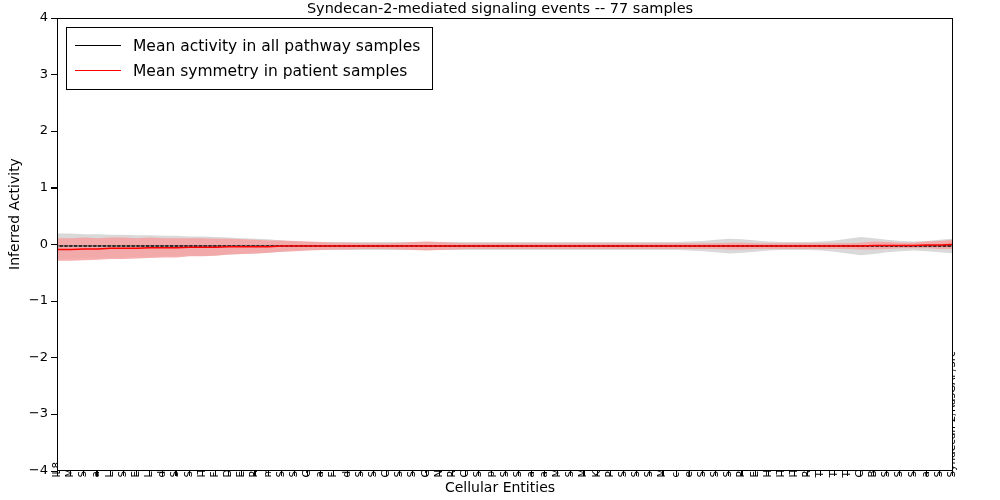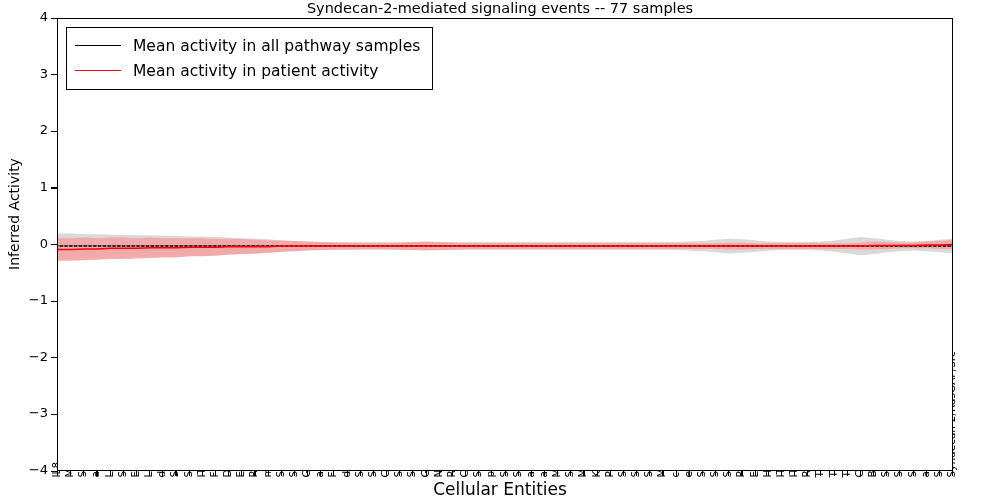--- a/index.html
+++ b/index.html
@@ -55,21 +55,21 @@
     position:absolute;
     font-size:10.5px;
     color:#000;
     white-space:nowrap;
     transform-origin:left bottom;
     transform:rotate(-90deg);
     line-height:10.5px;
   }
   .xlabel-title{
     position:absolute;left:0;top:479px;width:1000px;
-    text-align:center;font-size:17px;color:#000;
+    text-align:center;font-size:14px;color:#000;
   }
 
   
   #legend{
     position:absolute;left:66px;top:27px;
     border:1.1px solid #000;background:#fff;
     padding:5px 12px 6px 8px;
     z-index:40;
   }
   .legrow{display:flex;align-items:center;height:25px;}
@@ -260,19 +260,19 @@
       </svg>
   </div>
 
   <div id="legend">
     <div class="legrow">
       <span class="legline"></span>
       <span class="legtext">Mean activity in all pathway samples</span>
     </div>
     <div class="legrow">
       <span class="legline red"></span>
-      <span class="legtext">Mean activity in patient activity</span>
+      <span class="legtext">Mean symmetry in patient samples</span>
     </div>
   </div>
 
   <div class="xlabel-title">Cellular Entities</div>
 
 </div>
 
 </body></html>

